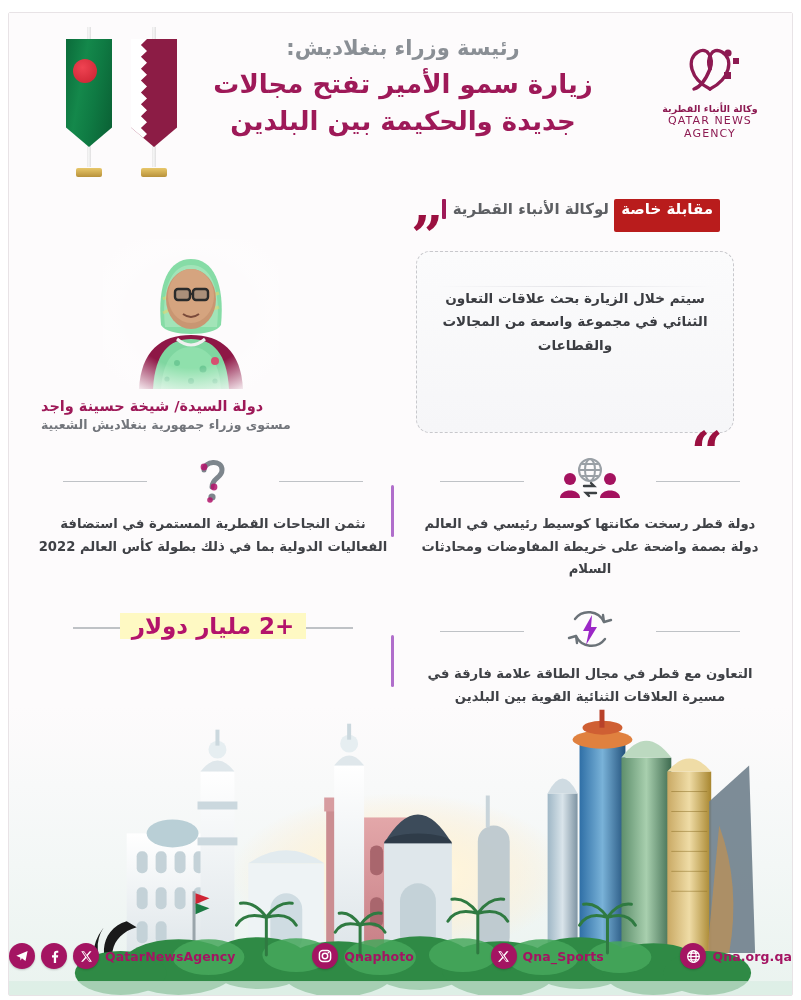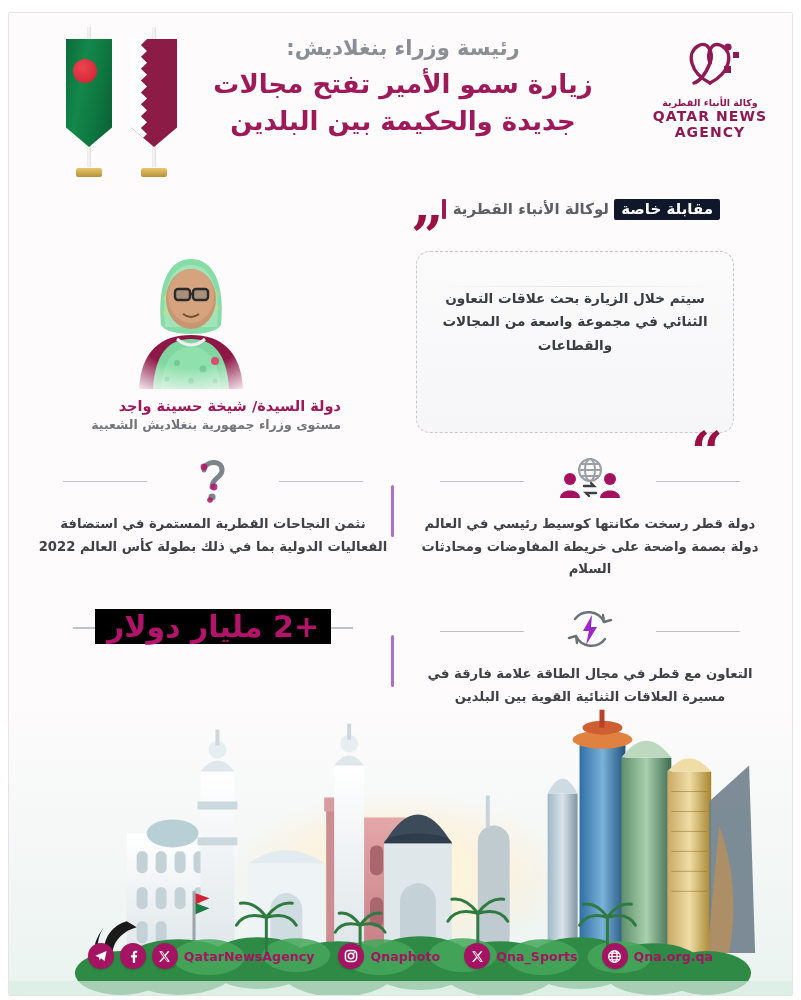--- a/index.html
+++ b/index.html
@@ -63,48 +63,48 @@
   .titles{position:absolute;right:170px;left:175px;top:22px;text-align:center;}
   .kicker{
     font-size:21px;font-weight:700;color:#8a8f95;letter-spacing:0;line-height:1.3;
   }
   .title-main{
     margin-top:4px;
     font-size:26px;font-weight:800;color:#9e1958;line-height:1.42;
   }
 
   
-  .logo{position:absolute;left:auto;right:18px;top:20px;width:128px;height:118px;text-align:center;}
+  .logo{position:absolute;left:auto;right:18px;top:26px;width:128px;height:118px;text-align:center;}
   .logo svg{display:block;margin:0 auto;}
   .logo-ar{font-size:9.5px;color:#8d1a52;font-weight:700;margin-top:2px;letter-spacing:.3px;}
-  .logo-en{font-size:14px;color:#8d1a52;font-weight:700;letter-spacing:1.1px;direction:ltr;}
+  .logo-en{font-size:11px;color:#8d1a52;font-weight:400;letter-spacing:1.1px;direction:ltr;}
 
   
   .interview{position:absolute;right:72px;top:186px;display:flex;align-items:center;gap:7px;}
   .iv-bar{width:4px;height:20px;background:#9e1958;border-radius:1px;}
   .iv-text{font-size:15px;font-weight:700;color:#5d5f63;white-space:nowrap;}
-  .iv-hl{background:#0f172a;color:#ffffff;padding:1px 7px 2px;border-radius:2px;font-weight:700;}
+  .iv-hl{background:#b91c1c;color:#ffffff;padding:1px 7px 14px;border-radius:2px;font-weight:700;}
 
   
   .quotebox{
     position:absolute;right:58px;top:238px;width:318px;min-height:182px;
     border:1px dashed #c8c8cc;border-radius:14px;
     background:linear-gradient(180deg,#fbfbfc 0%,#f6f6f8 100%);
     padding:20px 20px 18px;box-sizing:border-box;
   }
   .qmark{position:absolute;font-size:56px;line-height:1;color:#9b1040;font-weight:900;font-family:"DejaVu Serif",serif;}
   .qmark.top{left:-6px;top:-44px;}
   .qmark.bot{right:10px;bottom:-48px;}
   .qtext{
     font-size:13.6px;color:#3b3d42;font-weight:700;line-height:1.72;text-align:center;
   }
   .qsep{height:1px;background:linear-gradient(90deg,transparent,#e3e3e7,transparent);margin:14px 0 0;}
 
   
-  .person{position:absolute;left:32px;top:226px;width:300px;text-align:right;}
+  .person{position:absolute;left:32px;top:226px;width:300px;text-align:left;}
   .photo{position:relative;width:176px;height:150px;margin:0 auto;}
   .photo svg{display:block;}
   .p-name{margin-top:9px;font-size:14.5px;font-weight:800;color:#9e1958;}
   .p-role{margin-top:3px;font-size:12.5px;font-weight:700;color:#72757b;}
 
   
   .blocks{position:absolute;left:0;right:0;top:440px;height:262px;}
   .blk{position:absolute;width:360px;text-align:center;}
   .blk-r1{right:22px;top:0;}
   .blk-l1{left:24px;top:0;}
@@ -118,35 +118,35 @@
   .icon-box{position:relative;z-index:2;background:#fdfbfc;padding:0 10px;}
 
   .blk-text{
     font-size:13.2px;font-weight:700;color:#3f4146;line-height:1.72;margin-top:4px;
   }
   .stat-row{position:relative;height:46px;display:flex;align-items:center;justify-content:center;}
   .stat-row .rule{position:absolute;top:52%;height:2px;background:#bfc2c6;width:72px;}
   .stat-row .rule.left{left:40px;}
   .stat-row .rule.right{right:40px;}
   .stat-val{
-    position:relative;z-index:2;background:#000000;padding:0 12px;
-    font-size:30px;font-weight:800;color:#b3136b;white-space:nowrap;
+    position:relative;z-index:2;background:#fef9c3;padding:0 12px;
+    font-size:23px;font-weight:800;color:#b3136b;white-space:nowrap;
   }
   .vbar{position:absolute;width:3px;height:52px;background:#b06ecb;border-radius:2px;top:32px;}
   .vbar.v1{right:398px;}
   .vbar.v2{right:398px;top:182px;}
 
   
   .skyline{position:absolute;left:0;right:0;bottom:0;height:290px;overflow:hidden;}
   .skyline svg{display:block;width:100%;height:100%;}
 
   
   .social{
     position:absolute;left:0;right:0;bottom:22px;height:34px;
-    display:flex;align-items:center;justify-content:center;gap:5px;direction:ltr;
+    display:flex;align-items:center;justify-content:space-between;gap:5px;direction:ltr;
   }
   .sc{display:flex;align-items:center;gap:6px;}
   .sdot{
     width:26px;height:26px;border-radius:50%;
     background:#a41462;display:flex;align-items:center;justify-content:center;
     box-shadow:0 1px 2px rgba(0,0,0,.2);
   }
   .sdot svg{display:block;}
   .sname{font-size:12.5px;font-weight:700;color:#a41462;letter-spacing:.1px;}
   .sgap{width:14px;}

